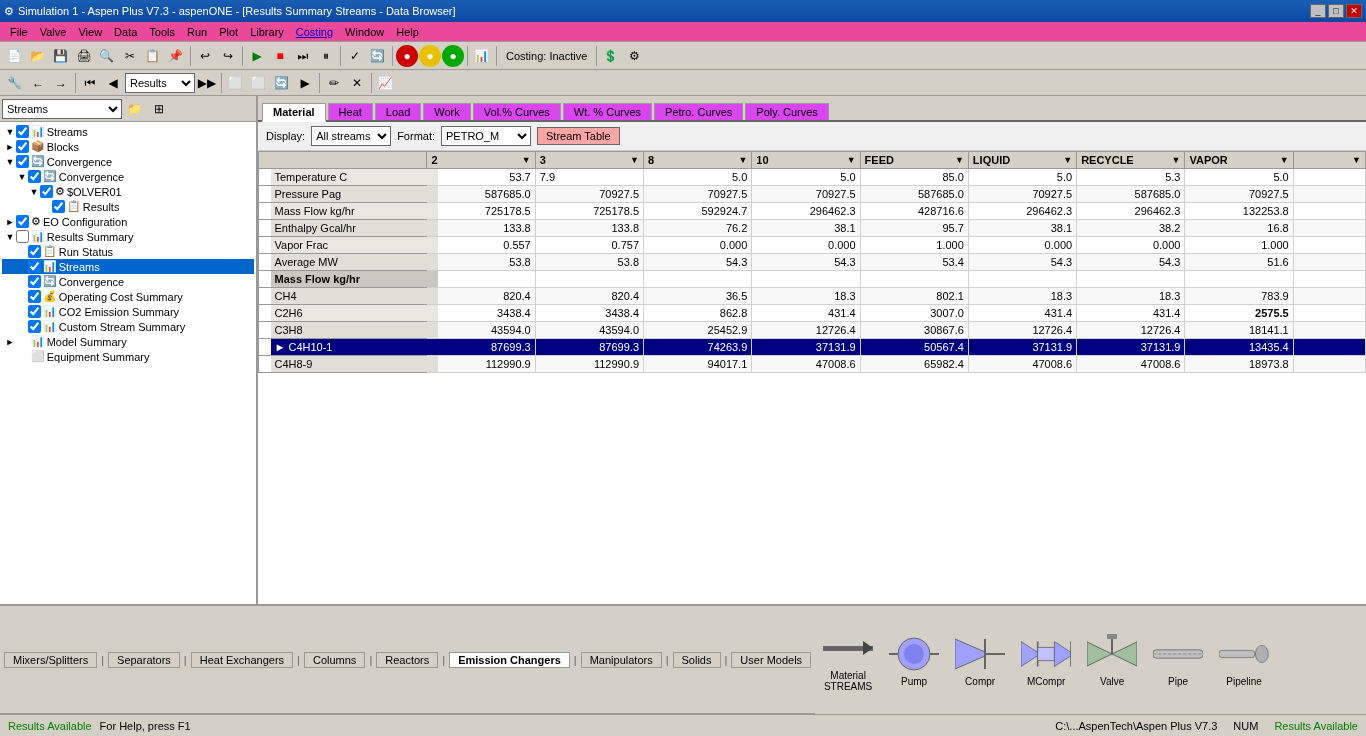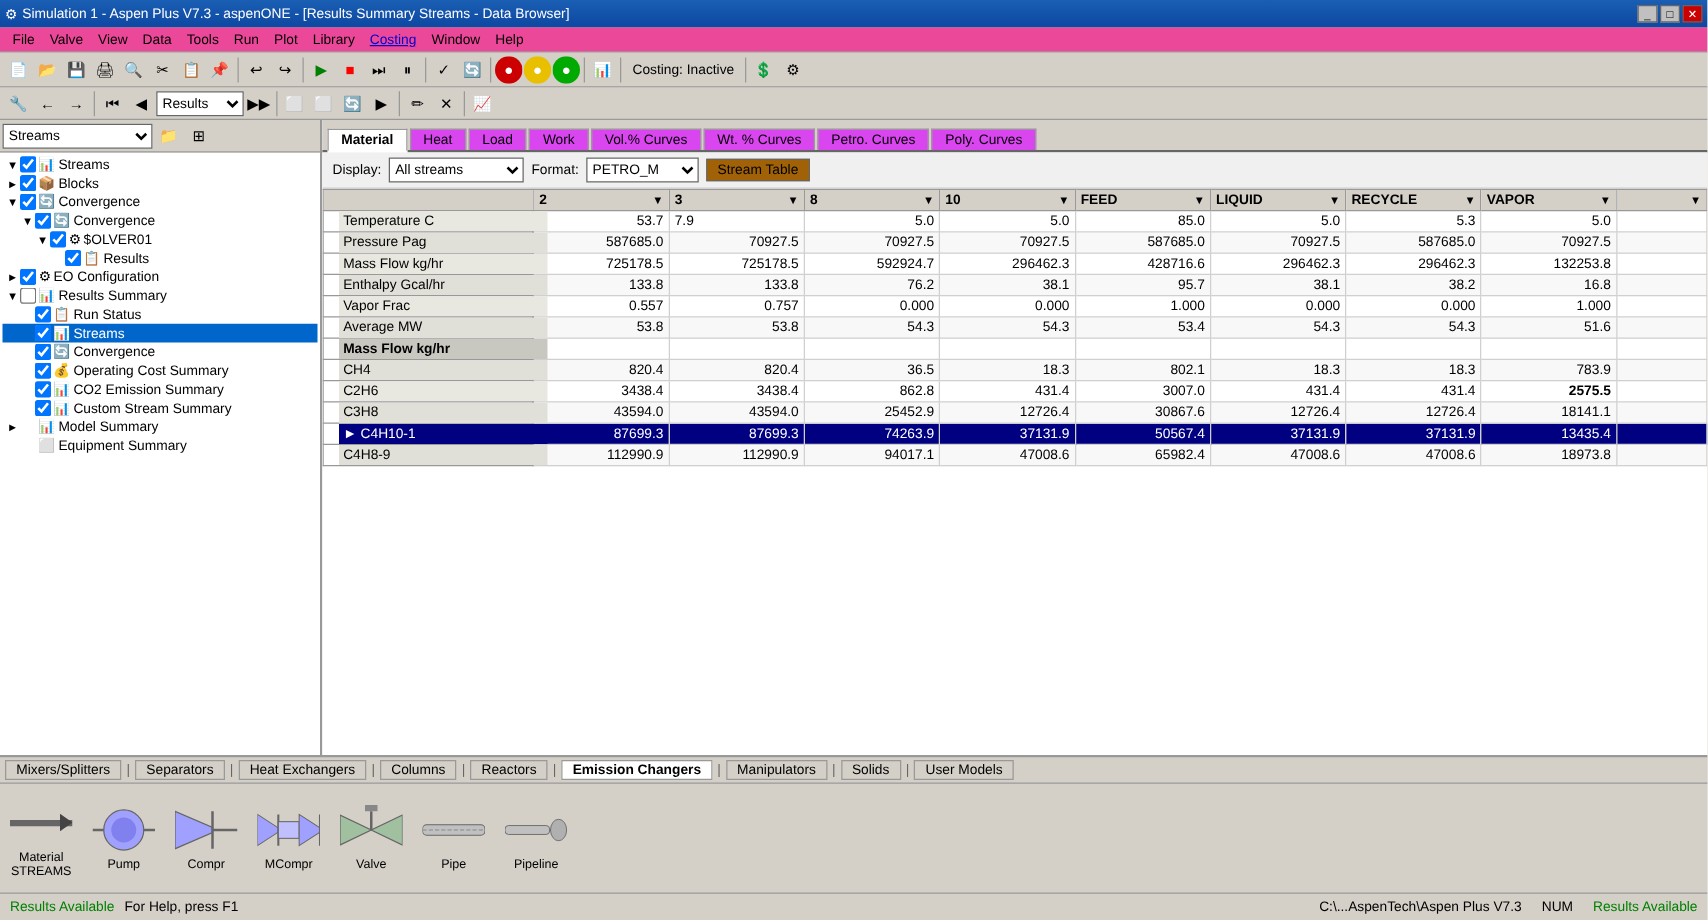--- a/index.html
+++ b/index.html
@@ -145,21 +145,21 @@
       background: #f0f0f0;
     }
     .display-label { font-size: 11px; text-align: center; }
     .display-select {
       height: 20px; font-size: 11px;
       border: 1px solid #666;
       background: white;
     }
     .stream-table-btn {
       padding: 2px 8px;
-      background: #a16207;
+      background: #fca5a5;
       border: 1px solid #666;
       cursor: pointer;
       font-size: 11px;
     }
 
     
     .data-table-container {
       flex: 1;
       overflow: auto;
       position: relative;
@@ -209,21 +209,21 @@
     .selected-row td { background: #000080 !important; color: white !important; }
     .selected-row td.row-header { background: #000080 !important; color: white !important; }
     .black-cell { background: black !important; }
 
     
     .bottom-tabs {
       height: 110px;
       background: #d4d0c8;
       border-top: 2px solid #999;
       display: flex;
-      flex-direction: column;
+      flex-direction: row;
     }
     .bottom-tab-bar {
       display: flex;
       align-items: center;
       padding: 2px 4px;
       background: #d4d0c8;
       border-bottom: 1px solid #999;
       gap: 2px;
       flex-wrap: nowrap;
     }
@@ -531,21 +531,21 @@
       <div class="tab">Vol.% Curves</div>
       <div class="tab">Wt. % Curves</div>
       <div class="tab">Petro. Curves</div>
       <div class="tab">Poly. Curves</div>
     </div>
 
     <div class="content-area">
 
       <div class="display-bar">
         <span class="display-label">Display:</span>
-        <select class="display-select" style="width:108px;">
+        <select class="display-select" style="width:80px;">
           <option>All streams</option>
         </select>
         <span class="display-label">Format:</span>
         <select class="display-select" style="width:90px;">
           <option>PETRO_M</option>
         </select>
         <button class="stream-table-btn">Stream Table</button>
       </div>
 
       <div class="data-table-container">

